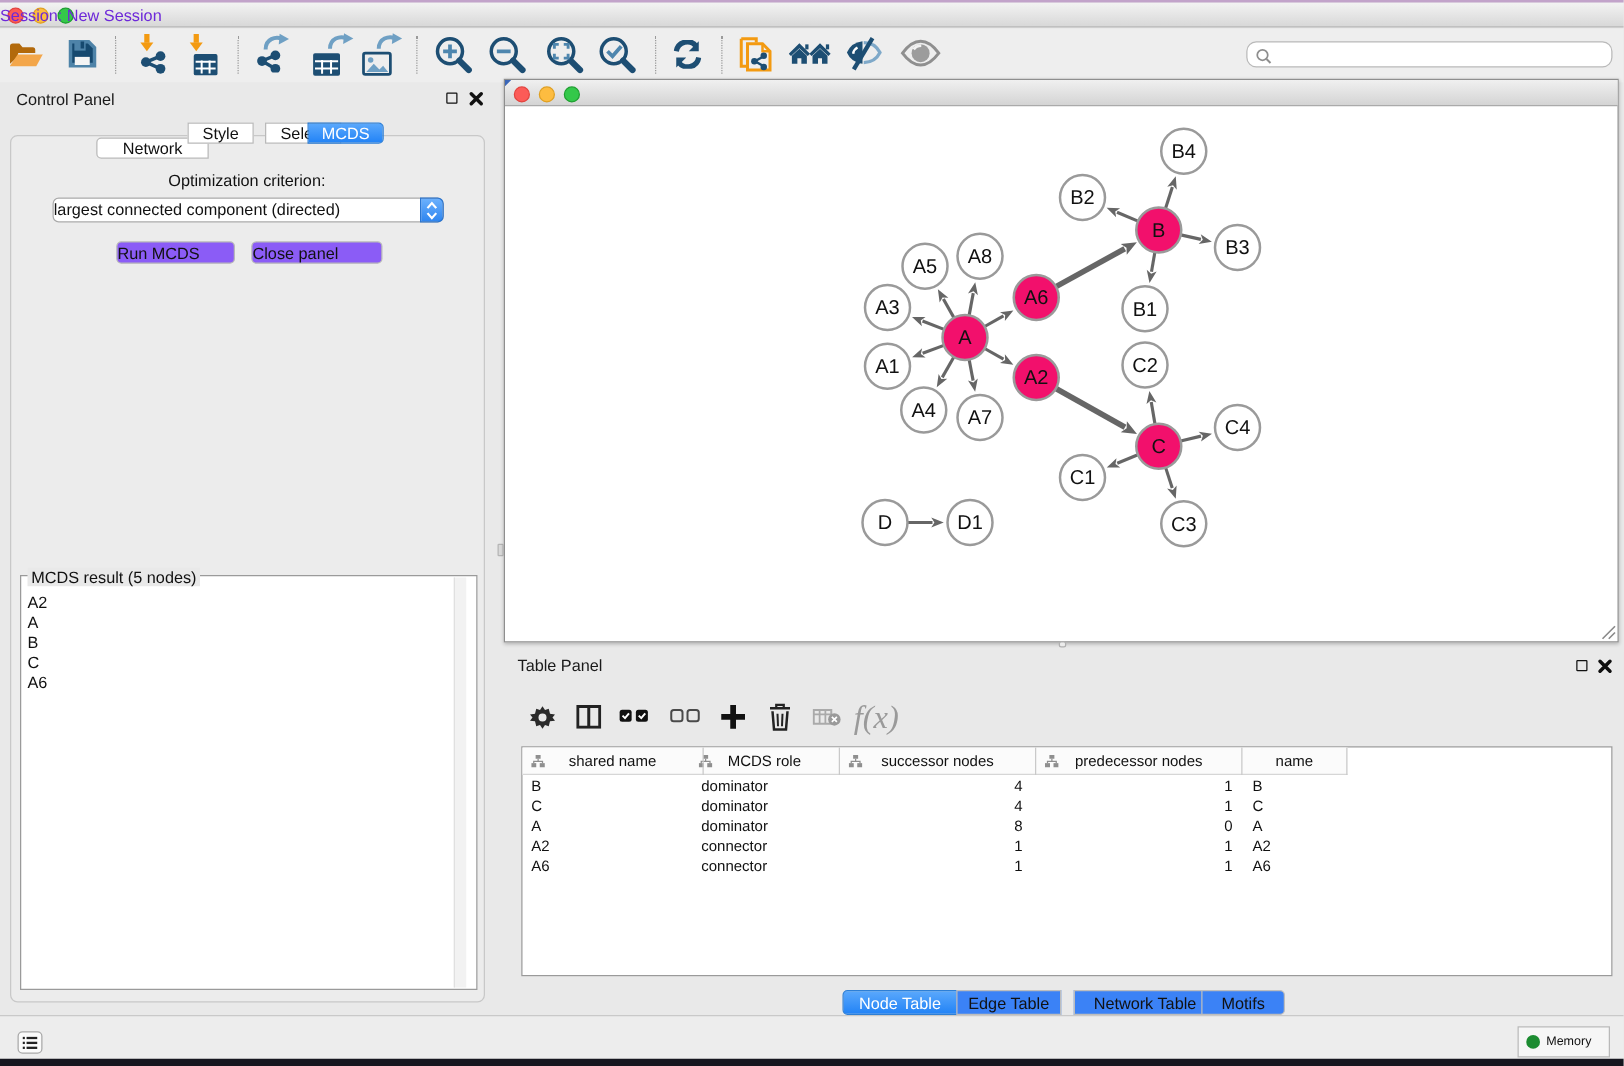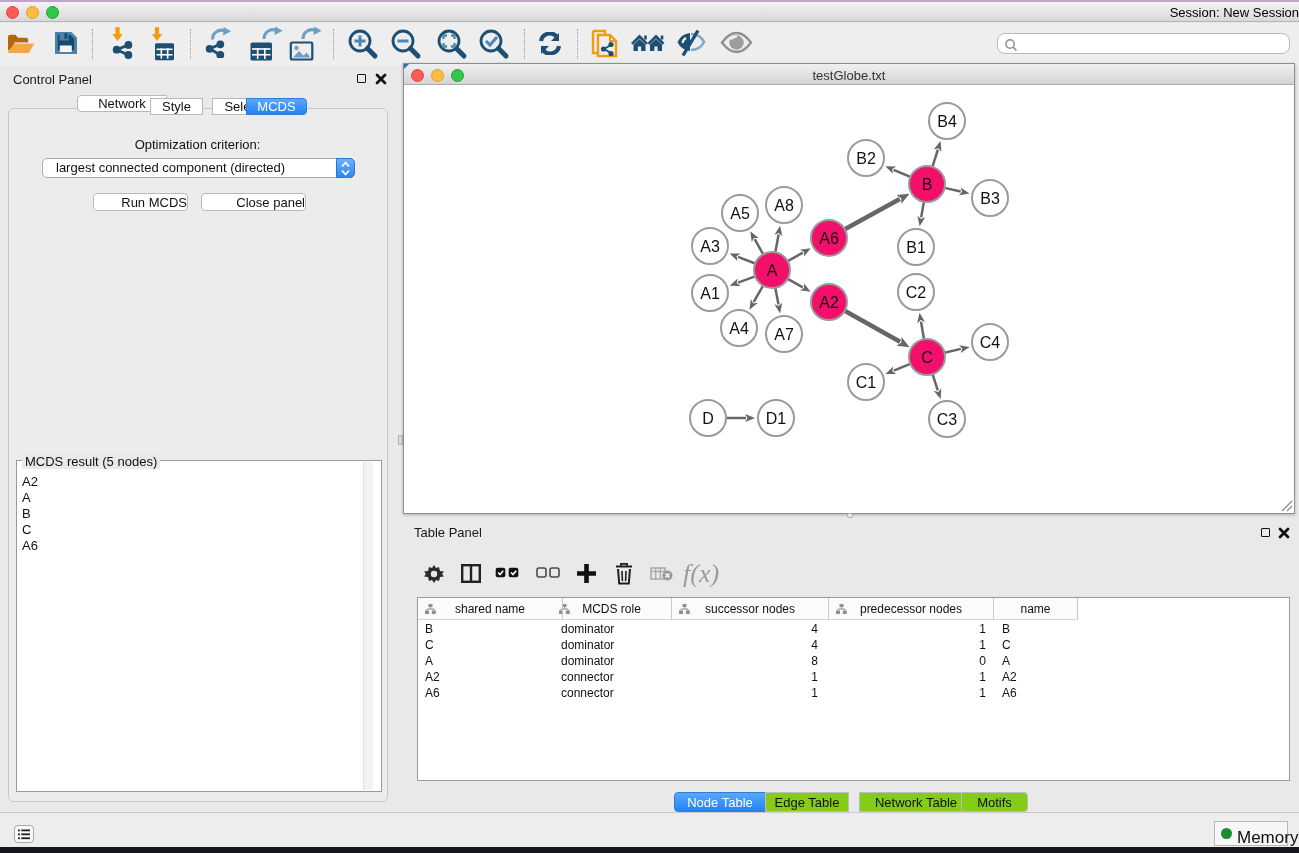--- a/index.html
+++ b/index.html
@@ -1,34 +1,34 @@
 <!DOCTYPE html>
 <html><head><meta charset="utf-8"><style>
 *{margin:0;padding:0;box-sizing:border-box}
 body{width:1299px;height:853px;position:relative;background:#e9e9e9;font-family:"Liberation Sans",sans-serif;overflow:hidden}
 .abs{position:absolute}
 .titlebar{left:0;top:0;width:1299px;height:22px;background:linear-gradient(#f3f3f3,#d8d8d8);border-top:2px solid #c2a3ca;border-bottom:1px solid #b4b4b4}
 .tl{border-radius:50%;width:13px;height:13px;top:6px}
-.title-text{width:100%;text-align:right;top:5px;font-size:13px;color:#000000}
+.title-text{width:100%;text-align:left;top:5px;font-size:13px;color:#6d28d9}
 .toolbar{left:0;top:23px;width:1299px;height:43px;background:#eeeeee}
 .sep{top:29px;width:0;height:30px;border-left:1px dotted #9a9a9a}
 .searchbox{left:997px;top:33px;width:293px;height:21px;background:#fff;border:1px solid #b9b9b9;border-radius:8px}
 .panel-title{font-size:13px;color:#1a1a1a}
 .cpanel{left:0;top:66px;width:391px;height:746px;background:#e9e9e9}
 .tab{position:absolute;top:0;height:17px;background:#fff;border:1px solid #b9b9b9;font-size:13px;color:#111;text-align:center;line-height:15px}
 .tabsel{background:linear-gradient(#5aa8fc,#2283f6);color:#fff;border-color:#2d7fd6}
-.btn{position:absolute;background:#ffffff;border:1px solid #b9b9b9;border-radius:4px;font-size:13px;color:#111;text-align:right}
+.btn{position:absolute;background:#8b5cf6;border:1px solid #b9b9b9;border-radius:4px;font-size:13px;color:#111;text-align:left}
 .innerpanel{left:8px;top:42px;width:380px;height:694px;border:1px solid #c8c8c8;border-radius:6px;background:#ececec}
 .fieldset{left:16px;top:394px;width:366px;height:332px;background:#fff;border:1px solid #9a9a9a}
 .gwin{left:403px;top:63px;width:892px;height:451px;background:#fff;border:1px solid #8e8e8e;box-shadow:0 1px 3px rgba(0,0,0,.25)}
 .gtitle{left:0;top:0;width:100%;height:21px;background:linear-gradient(#f0f0f0,#d4d4d4);border-bottom:1px solid #aaa}
 .tpanel{left:403px;top:521px;width:896px;height:291px;background:#e9e9e9}
 .th{font-size:12px;color:#111;text-align:center;position:absolute;top:77px;height:22px;border-right:1px solid #c9c9c9;line-height:22px}
 .td{position:absolute;font-size:12px;color:#111;white-space:pre}
-.btab{position:absolute;top:0;height:20px;background:#84cc16;border:1px solid #bdbdbd;font-size:13px;color:#111;text-align:center;line-height:19px}
+.btab{position:absolute;top:0;height:20px;background:#3b82f6;border:1px solid #bdbdbd;font-size:13px;color:#111;text-align:center;line-height:19px}
 .btab.tabsel{background:linear-gradient(#5aa8fc,#2283f6);color:#fff;border-color:#2d7fd6}
 .statusbar{left:0;top:812px;width:1299px;height:35px;background:#ededed;border-top:1px solid #c9c9c9}
 .darkstrip{left:0;top:847px;width:1299px;height:6px;background:#16161f}
 </style></head>
 <body>
 <div class="abs titlebar"></div>
 <div class="abs tl" style="left:6px;background:#fc5b57;border:1px solid #e2443f"></div>
 <div class="abs tl" style="left:26px;background:#fdbc40;border:1px solid #dfa023"></div>
 <div class="abs tl" style="left:46px;background:#34c84a;border:1px solid #1f9f31"></div>
 <div class="abs title-text">Session: New Session</div>
@@ -159,26 +159,26 @@
     <path d="M11,8.5 Q13,5.5 17,5.5" fill="none" stroke="#f2f2f2" stroke-width="2.2"></path>
   </svg>
 
 <div class="abs cpanel">
 <div class="abs panel-title" style="left:13px;top:6px">Control Panel</div>
 <div class="abs" style="left:357px;top:8px;width:9px;height:9px;border:1.5px solid #111;border-radius:1px"></div>
 <svg class="abs" style="left:375px;top:7px" width="12" height="12" viewBox="0 0 12 12">
       <path d="M2,2 L10,10 M10,2 L2,10" stroke="#111" stroke-width="2.8" stroke-linecap="round"></path>
     </svg>
 <div class="abs innerpanel"></div>
-<div class="abs tab" style="top:29px;left:77px;width:90px;border-radius:4px 0 0 4px">Network</div>
+<div class="abs tab" style="top:44px;left:77px;width:90px;border-radius:4px 0 0 4px">Network</div>
 <div class="abs tab" style="top:32px;left:150px;width:53px">Style</div>
 <div class="abs tab" style="top:32px;left:212px;width:61px">Select</div>
 <div class="abs tab tabsel" style="top:32px;left:246px;width:61px;border-radius:0 4px 4px 0">MCDS</div>
 <div class="abs" style="left:0;top:71px;width:391px;text-align:center;font-size:13px;color:#111"><span style="margin-left:4px">Optimization criterion:</span></div>
-<div class="abs" style="left:42px;top:92px;width:313px;height:20px;background:#fff;border:1px solid #ababab;border-radius:5px;font-size:13px;color:#111;line-height:18px;padding-left:13px">largest connected component (directed)</div>
+<div class="abs" style="left:42px;top:92px;width:313px;height:20px;background:#fff;border:1px solid #ababab;border-radius:5px;font-size:13px;color:#111;line-height:18px;">largest connected component (directed)</div>
 <div class="abs" style="left:336px;top:92px;width:19px;height:20px;background:linear-gradient(#6cb1fd,#2f86f0);border-radius:0 5px 5px 0;border:1px solid #2a76d2">
 <svg width="17" height="19" viewBox="0 0 17 19">
         <path d="M5,7.5 L8.5,3.5 L12,7.5 M5,11.5 L8.5,15.5 L12,11.5" fill="none" stroke="#fff" stroke-width="1.8"></path>
       </svg></div>
 <div class="abs btn" style="left:93px;top:127px;width:95px;height:18px;line-height:17px">Run MCDS</div>
 <div class="abs btn" style="left:201px;top:127px;width:105px;height:18px;line-height:17px">Close panel</div>
 <div class="abs fieldset"></div>
 <div class="abs" style="left:22px;top:388px;font-size:13px;color:#111;background:#e9e9e9;padding:0 3px">MCDS result (5 nodes)</div>
 <div class="abs" style="left:22px;top:408px;font-size:13px;color:#111;line-height:16px">A2<br>A<br>B<br>C<br>A6</div>
 <div class="abs" style="left:363px;top:396px;width:10px;height:328px;background:#f2f2f2;border-left:1px solid #e0e0e0"></div>
@@ -187,21 +187,20 @@
 <div class="abs" style="left:398px;top:435px;width:5px;height:10px;background:#d9d9d9;border:1px solid #b5b5b5;border-radius:1px"></div>
 
 <div class="abs gwin">
 <div class="abs gtitle"></div>
 <svg class="abs" style="left:0;top:0" width="5" height="5" viewBox="0 0 5 5">
       <path d="M0,0 h5 L0,5 z" fill="#3a66b8"></path>
     </svg>
 <div class="abs tl" style="left:7px;top:5px;background:#fc5b57;border:1px solid #e2443f"></div>
 <div class="abs tl" style="left:27px;top:5px;background:#fdbc40;border:1px solid #dfa023"></div>
 <div class="abs tl" style="left:47px;top:5px;background:#34c84a;border:1px solid #1f9f31"></div>
-<div class="abs" style="left:0;top:4px;width:100%;text-align:center;font-size:13px;color:#333">testGlobe.txt</div>
 <svg class="abs" style="left:1px;top:22px" width="889" height="423" viewBox="0 0 889 423" font-family="Liberation Sans, sans-serif">
 <line x1="350.1" y1="190.3" x2="333.1" y2="196.6" stroke="#666" stroke-width="2.5"></line>
 <polygon points="324.7,199.7 332.7,192.5 331.7,197.1 335.5,200.0" fill="#666"></polygon>
 <line x1="350.2" y1="177.5" x2="333.0" y2="170.8" stroke="#666" stroke-width="2.5"></line>
 <polygon points="324.6,167.6 335.4,167.5 331.6,170.3 332.5,174.9" fill="#666"></polygon>
 <line x1="358.2" y1="168.3" x2="349.7" y2="153.2" stroke="#666" stroke-width="2.5"></line>
 <polygon points="345.3,145.3 353.7,152.1 349.0,151.9 346.7,156.0" fill="#666"></polygon>
 <line x1="370.3" y1="166.3" x2="373.6" y2="148.5" stroke="#666" stroke-width="2.5"></line>
 <polygon points="375.2,139.7 377.3,150.2 373.8,147.0 369.4,148.8" fill="#666"></polygon>
 <line x1="358.1" y1="199.6" x2="348.8" y2="215.9" stroke="#666" stroke-width="2.5"></line>
@@ -385,14 +384,14 @@
       <rect x="0" y="0.5" width="2" height="2"></rect>
       <rect x="3.5" y="0.5" width="9.5" height="2"></rect>
       <rect x="0" y="4.8" width="2" height="2"></rect>
       <rect x="3.5" y="4.8" width="9.5" height="2"></rect>
       <rect x="0" y="9.1" width="2" height="2"></rect>
       <rect x="3.5" y="9.1" width="9.5" height="2"></rect>
     </g>
   </svg>
 <div class="abs" style="left:1214px;top:821px;width:74px;height:25px;background:#f6f6f6;border:1px solid #b9b9b9"></div>
 <div class="abs" style="left:1221px;top:828px;width:11px;height:11px;border-radius:50%;background:#1c8c31"></div>
-<div class="abs" style="left:1237px;top:828px;font-size:17px;color:#111">Memory</div>
+<div class="abs" style="left:1237px;top:828px;font-size:10px;color:#111">Memory</div>
 <div class="abs darkstrip"></div>
 
 </body></html>

